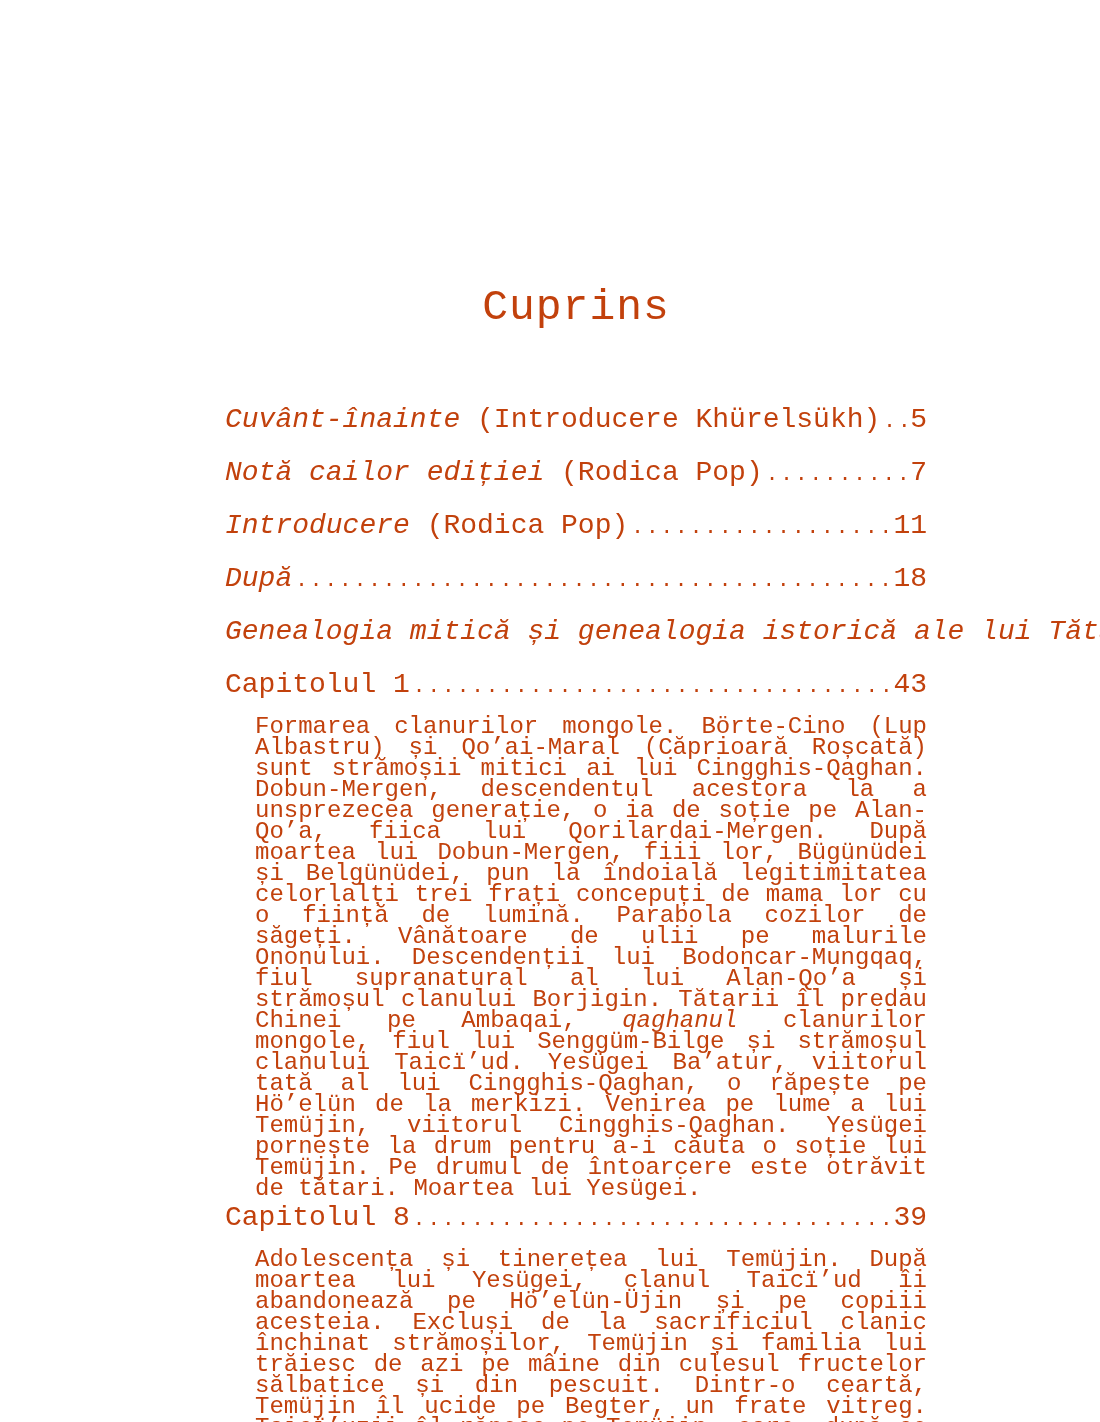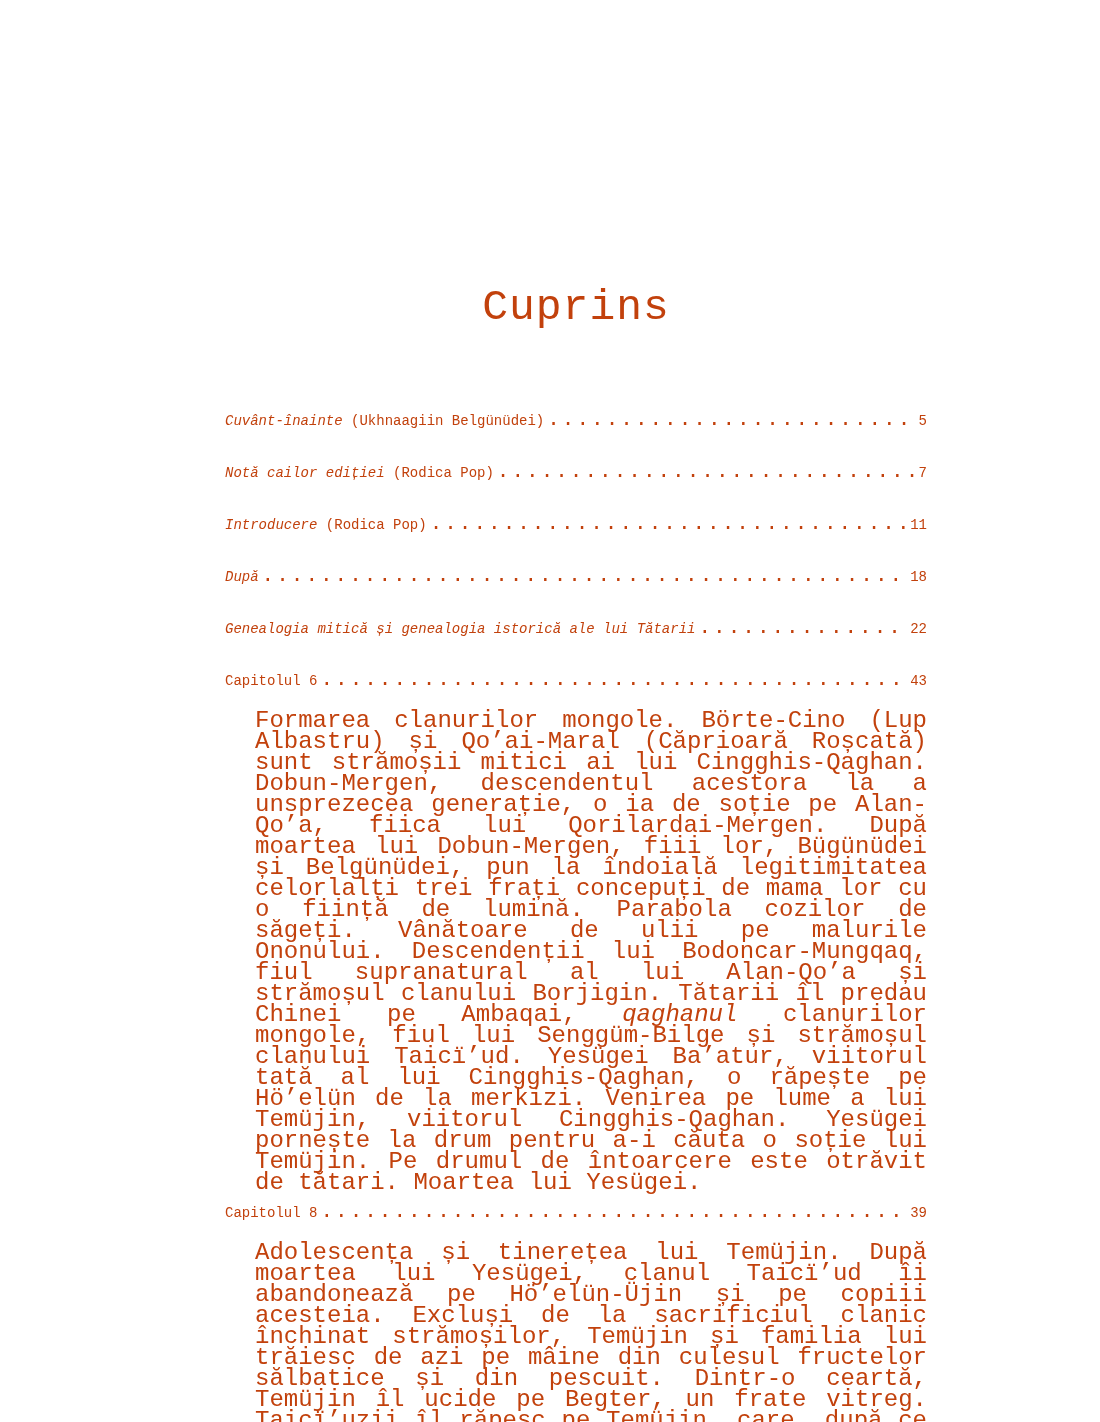--- a/index.html
+++ b/index.html
@@ -30,21 +30,21 @@
     font-weight: 400;
     line-height: 50px;
     letter-spacing: 1px;
   }
   .toc {
     margin-top: 74px;
   }
   .row {
     display: flex;
     align-items: baseline;
-    font-size: 14px;
+    font-size: 28px;
     line-height: 26px;
     margin: 0 0 25px 0;
   }
   .row .title-it {
     font-style: italic;
     white-space: pre;
   }
   .row .title-rm {
     font-style: normal;
     white-space: pre;
@@ -90,21 +90,21 @@
 
 <div class="sheet">
   <div class="content">
 
     <h1 class="doc-title">Cuprins</h1>
 
     <div class="toc">
 
       <div class="row">
         <span class="title-it">Cuvânt-înainte</span>
-          <span class="title-rm"> (Ukhnaagiin Belgünüdei)</span>
+          <span class="title-rm"> (Introducere Khürelsükh)</span>
         <span class="dots"></span>
         <span class="pg">5</span>
       </div>
 
       <div class="row">
         <span class="title-it">Notă cailor ediției</span>
           <span class="title-rm"> (Rodica Pop)</span>
         <span class="dots"></span>
         <span class="pg">7</span>
       </div>
@@ -124,21 +124,21 @@
       </div>
 
       <div class="row">
         <span class="title-it">Genealogia mitică și genealogia istorică ale lui Tătarii</span>
           <span class="title-rm"></span>
         <span class="dots"></span>
         <span class="pg">22</span>
       </div>
 
       <div class="row chap-row">
-        <span class="title-rm">Capitolul 6</span>
+        <span class="title-rm">Capitolul 1</span>
         <span class="dots"></span>
         <span class="pg">43</span>
       </div>
 
       <p class="summary"><span>Formarea clanurilor mongole. Börte-Cino (Lup Albastru) și Qo’ai-Maral (Căprioară Roșcată) sunt strămoșii mitici ai lui Cingghis-Qaghan. Dobun-Mergen, descendentul acestora la a unsprezecea generație, o ia de soție pe Alan-Qo’a, fiica lui Qorilardai-Mergen. După moartea lui Dobun-Mergen, fiii lor, Bügünüdei și Belgünüdei, pun la îndoială legitimitatea celorlalți trei frați concepuți de mama lor cu o ființă de lumină. Parabola cozilor de săgeți. Vânătoare de ulii pe malurile Ononului. Descendenții lui Bodoncar-Mungqaq, fiul supranatural al lui Alan-Qo’a și strămoșul clanului Borjigin. Tătarii îl predau Chinei pe Ambaqai, </span><span class="em">qaghanul</span><span> clanurilor mongole, fiul lui Senggüm-Bilge și strămoșul clanului Taicï’ud. Yesügei Ba’atur, viitorul tată al lui Cingghis-Qaghan, o răpește pe Hö’elün de la merkizi. Venirea pe lume a lui Temüjin, viitorul Cingghis-Qaghan. Yesügei pornește la drum pentru a-i căuta o soție lui Temüjin. Pe drumul de întoarcere este otrăvit de tătari. Moartea lui Yesügei.</span></p>
 
       <div class="row chap-row">
         <span class="title-rm">Capitolul 8</span>
         <span class="dots"></span>
         <span class="pg">39</span>

